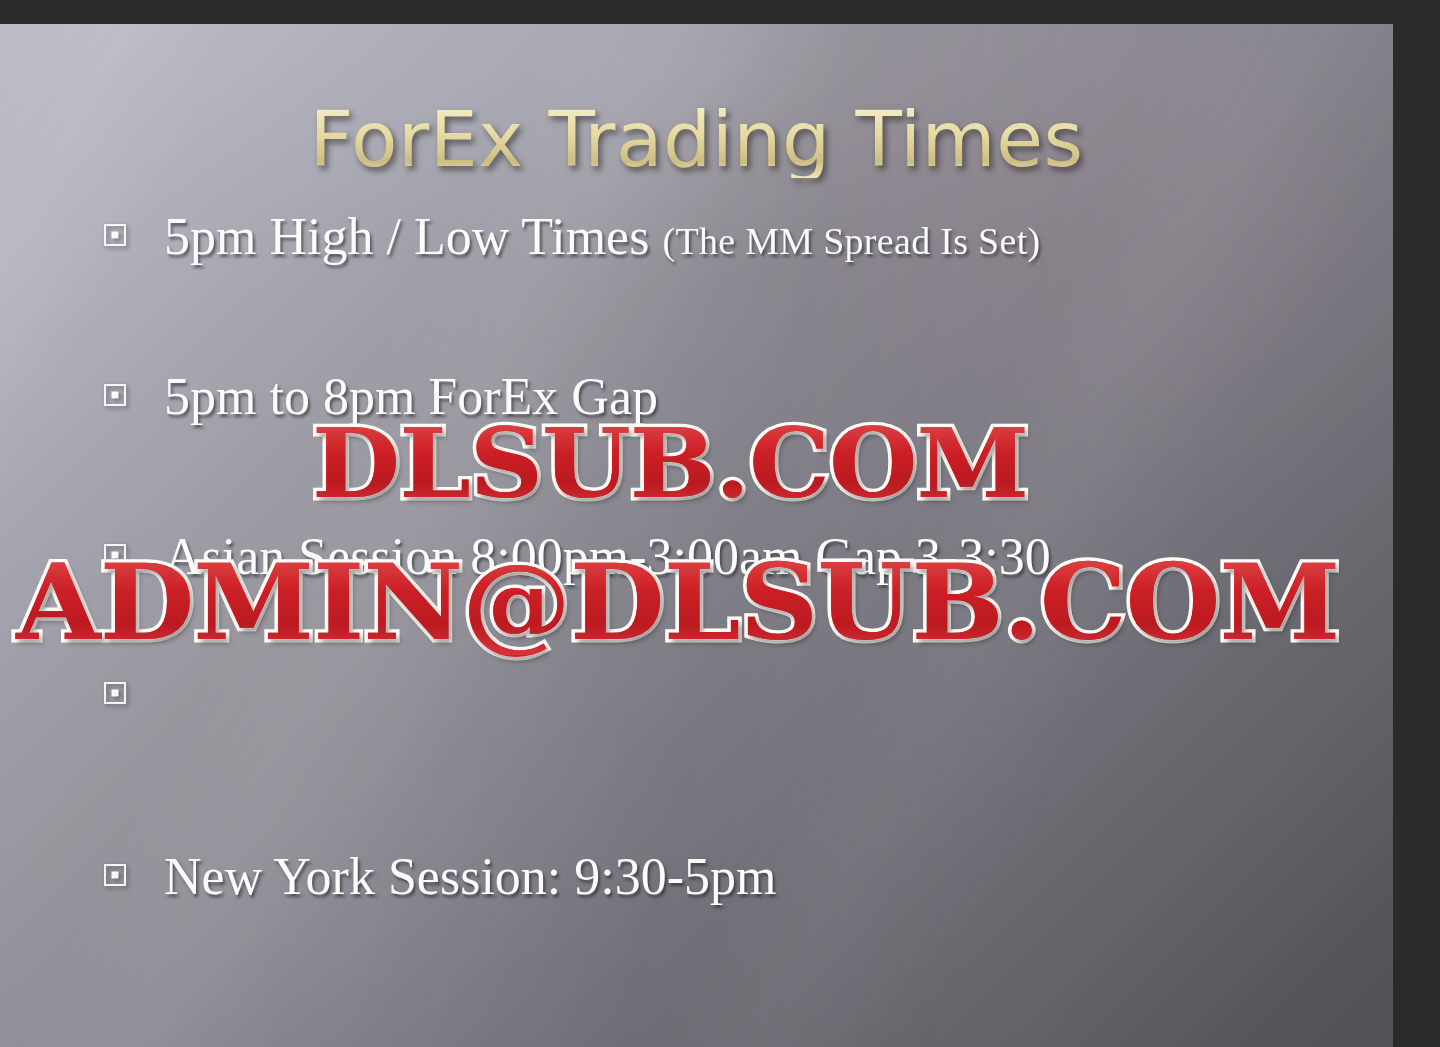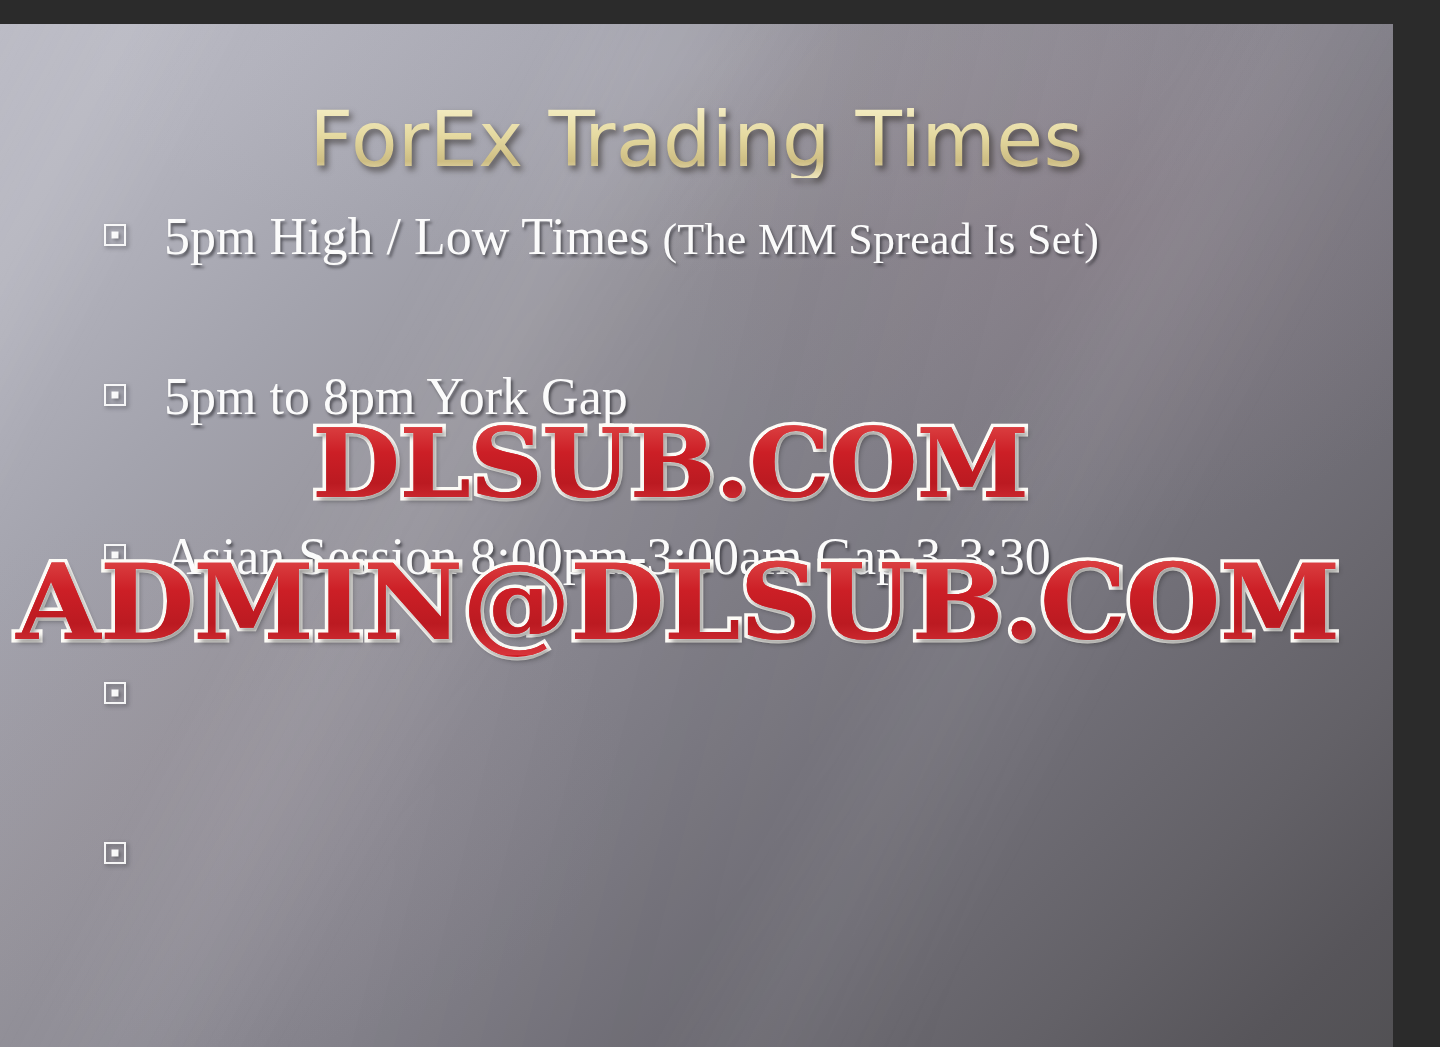--- a/index.html
+++ b/index.html
@@ -123,21 +123,21 @@
 
   .bullet-text {
     color: #fbfbfb;
     font-size: 52px;
     line-height: 1.05;
     white-space: nowrap;
     text-shadow: 2px 3px 3px rgba(35,35,40,0.60);
   }
 
   .bullet-text .small {
-    font-size: 44px;
+    font-size: 38px;
     letter-spacing: 0.3px;
   }
 
   
   .watermark {
     position: absolute;
     font-family: "DejaVu Serif", serif;
     font-weight: 700;
     color: #cf2027;
     letter-spacing: -1px;
@@ -191,34 +191,35 @@
 
   <div class="bullets">
 
     <div class="bullet-row">
       <span class="bullet-marker"></span>
       <span class="bullet-text"><span>5pm High / Low Times </span><span class="small">(The MM Spread Is Set)</span></span>
     </div>
 
     <div class="bullet-row">
       <span class="bullet-marker"></span>
-      <span class="bullet-text"><span>5pm to 8pm York Gap</span></span>
+      <span class="bullet-text"><span>5pm to 8pm ForEx Gap</span></span>
     </div>
 
     <div class="bullet-row">
       <span class="bullet-marker"></span>
       <span class="bullet-text"><span>Asian Session 8:00pm-3:00am Gap 3-3:30</span></span>
     </div>
 
     <div class="bullet-row">
       <span class="bullet-marker"></span>
     </div>
 
     <div class="bullet-row">
       <span class="bullet-marker"></span>
+      <span class="bullet-text"><span>New York Session: 9:30-5pm</span></span>
     </div>
 
   </div>
 
   <div class="watermark wm-1">
     <span>DLSUB.COM</span>
     <span class="inner">DLSUB.COM</span>
   </div>
 
   <div class="watermark wm-2">

